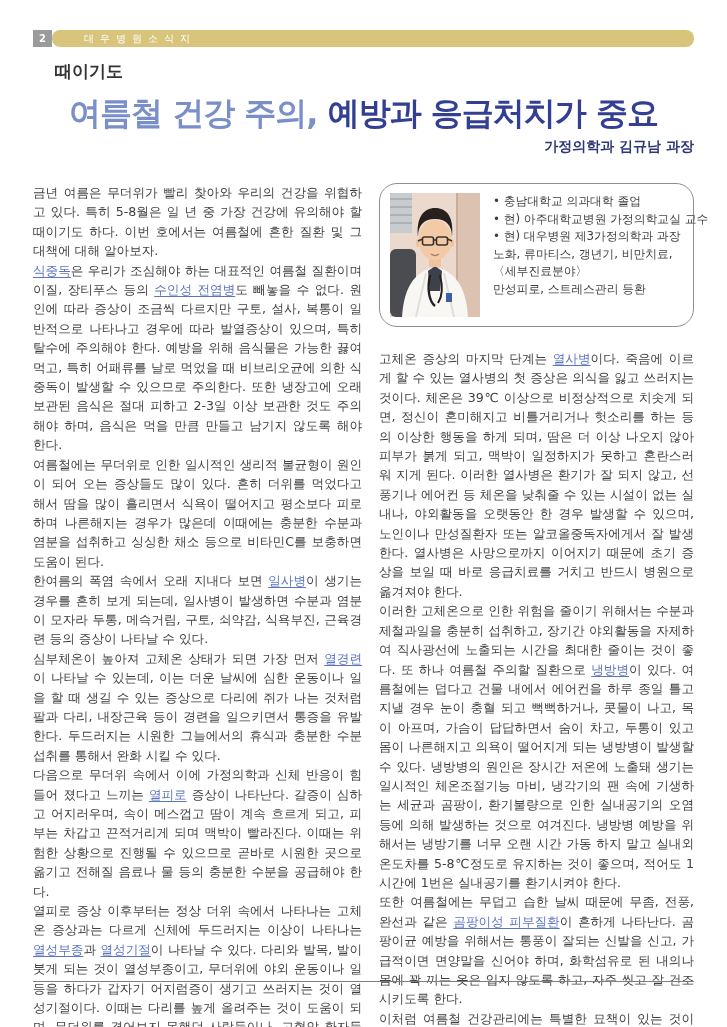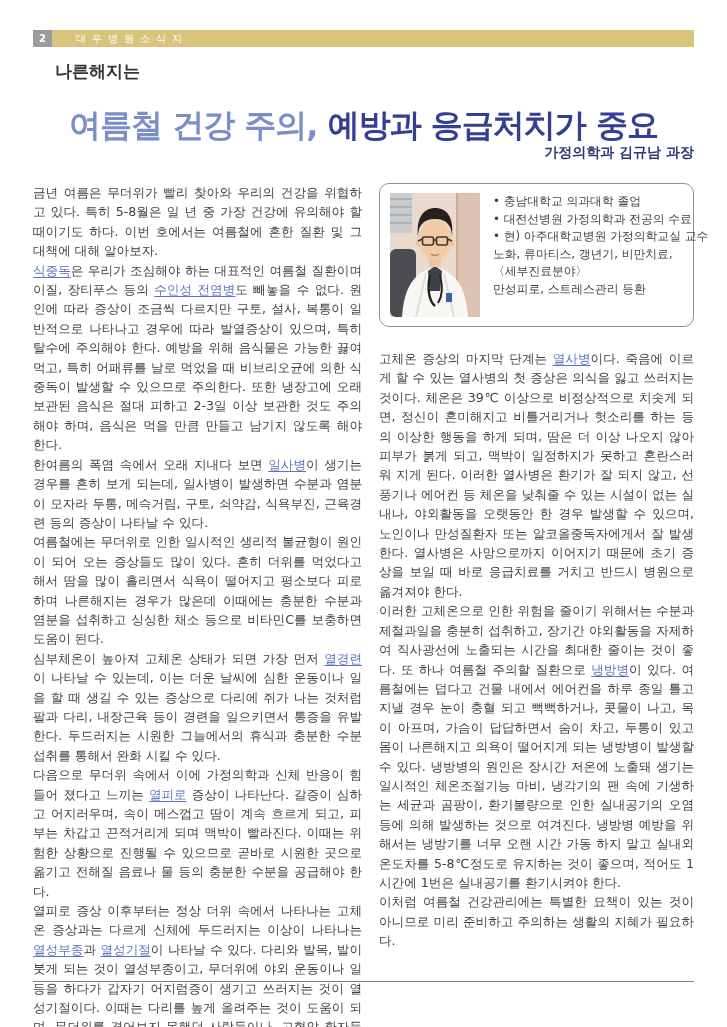--- a/index.html
+++ b/index.html
@@ -12,75 +12,76 @@
   
   .header-bar{position:absolute;top:30px;left:33px;right:33px;height:17px;display:flex;}
   .page-num{
     width:19px;height:17px;background:var(--pagenum-bg,#9b9b9b);
     color:#fff;font-size:10px;font-weight:bold;
     display:flex;align-items:center;justify-content:center;flex:0 0 auto;
   }
   .header-title{
     flex:1;background:var(--accent-bar,#d9c47c);color:#fff;
     font-size:10px;letter-spacing:6px;display:flex;align-items:center;
-    padding-left:24px;
+    padding-left:32px;
+    border-radius:8px;
   }
   
   .column-label{position:absolute;top:60px;left:55px;font-size:17px;font-weight:bold;color:#333;}
   .main-title{
     position:absolute;top:86px;left:33px;right:33px;text-align:center;
     font-size:32px;font-weight:bold;letter-spacing:-1px;white-space:nowrap;
   }
   .main-title .t-light{color:var(--title-light,#7a8fca);}
   .main-title .t-dark{color:var(--title-dark,#333f92);}
-  .byline{position:absolute;top:144px;right:33px;font-size:14px;font-weight:bold;color:#2c3875;}
+  .byline{position:absolute;top:138px;right:33px;font-size:14px;font-weight:bold;color:#2c3875;}
   
   .article{position:absolute;top:183px;left:33px;right:33px;display:flex;gap:17px;}
   .col-left{width:329px;flex:0 0 auto;}
   .col-right{flex:1;min-width:0;}
   .para{
     margin:0;font-size:12.6px;line-height:19.4px;text-align:justify;
     word-break:break-all;color:#3f3f3f;
   }
   .term{color:var(--term-color,#5b74c0);text-decoration:underline;text-underline-offset:2px;}
   
   .profile-box{
-    border:1px solid #8f8f8f;border-radius:10px;
+    border:1px solid #8f8f8f;border-radius:18px;
     padding:8px 10px;display:flex;gap:13px;margin-bottom:22px;
     height:126px;align-items:flex-start;
   }
   .photo-wrap{flex:0 0 auto;width:90px;height:124px;overflow:hidden;margin-top:1px;}
   .credentials{font-size:11.8px;line-height:17.6px;color:#3f3f3f;padding-top:1px;}
   .credentials div{white-space:nowrap;}
   
   .footer-rule{position:absolute;top:981px;left:33px;right:33px;border-top:1px solid #7f7f7f;height:0;}
 </style>
 </head>
 <body>
 
 <div class="page">
 
   <div class="header-bar">
     <div class="page-num">2</div>
     <div class="header-title">대우병원소식지</div>
   </div>
 
-  <div class="column-label">나른해지는</div>
+  <div class="column-label">때이기도</div>
 
-  <h1 class="main-title" style="margin:18px;"><span class="t-light">여름철 건강 주의, </span><span class="t-dark">예방과 응급처치가 중요</span></h1>
+  <h1 class="main-title" style="margin:6px;"><span class="t-light">여름철 건강 주의, </span><span class="t-dark">예방과 응급처치가 중요</span></h1>
 
   <div class="byline">가정의학과 김규남 과장</div>
 
   <div class="article">
 
     <div class="col-left">
         <p class="para"><span>금년 여름은 무더위가 빨리 찾아와 우리의 건강을 위협하고 있다. 특히 5-8월은 일 년 중 가장 건강에 유의해야 할 때이기도 하다. 이번 호에서는 여름철에 흔한 질환 및 그 대책에 대해 알아보자.</span></p>
         <p class="para"><span class="term">식중독</span><span>은 우리가 조심해야 하는 대표적인 여름철 질환이며 이질, 장티푸스 등의 </span><span class="term">수인성 전염병</span><span>도 빼놓을 수 없다. 원인에 따라 증상이 조금씩 다르지만 구토, 설사, 복통이 일반적으로 나타나고 경우에 따라 발열증상이 있으며, 특히 탈수에 주의해야 한다. 예방을 위해 음식물은 가능한 끓여 먹고, 특히 어패류를 날로 먹었을 때 비브리오균에 의한 식중독이 발생할 수 있으므로 주의한다. 또한 냉장고에 오래 보관된 음식은 절대 피하고 2-3일 이상 보관한 것도 주의해야 하며, 음식은 먹을 만큼 만들고 남기지 않도록 해야 한다.</span></p>
+        <p class="para"><span>여름철에는 무더위로 인한 일시적인 생리적 불균형이 원인이 되어 오는 증상들도 많이 있다. 흔히 더위를 먹었다고 해서 땀을 많이 흘리면서 식욕이 떨어지고 평소보다 피로하며 나른해지는 경우가 많은데 이때에는 충분한 수분과 염분을 섭취하고 싱싱한 채소 등으로 비타민C를 보충하면 도움이 된다.</span></p>
         <p class="para"><span>한여름의 폭염 속에서 오래 지내다 보면 </span><span class="term">일사병</span><span>이 생기는 경우를 흔히 보게 되는데, 일사병이 발생하면 수분과 염분이 모자라 두통, 메슥거림, 구토, 쇠약감, 식욕부진, 근육경련 등의 증상이 나타날 수 있다.</span></p>
-        <p class="para"><span>여름철에는 무더위로 인한 일시적인 생리적 불균형이 원인이 되어 오는 증상들도 많이 있다. 흔히 더위를 먹었다고 해서 땀을 많이 흘리면서 식욕이 떨어지고 평소보다 피로하며 나른해지는 경우가 많은데 이때에는 충분한 수분과 염분을 섭취하고 싱싱한 채소 등으로 비타민C를 보충하면 도움이 된다.</span></p>
         <p class="para"><span>심부체온이 높아져 고체온 상태가 되면 가장 먼저 </span><span class="term">열경련</span><span>이 나타날 수 있는데, 이는 더운 날씨에 심한 운동이나 일을 할 때 생길 수 있는 증상으로 다리에 쥐가 나는 것처럼 팔과 다리, 내장근육 등이 경련을 일으키면서 통증을 유발한다. 두드러지는 시원한 그늘에서의 휴식과 충분한 수분 섭취를 통해서 완화 시킬 수 있다.</span></p>
         <p class="para"><span>다음으로 무더위 속에서 이에 가정의학과 신체 반응이 힘들어 졌다고 느끼는 </span><span class="term">열피로</span><span> 증상이 나타난다. 갈증이 심하고 어지러우며, 속이 메스껍고 땀이 계속 흐르게 되고, 피부는 차갑고 끈적거리게 되며 맥박이 빨라진다. 이때는 위험한 상황으로 진행될 수 있으므로 곧바로 시원한 곳으로 옮기고 전해질 음료나 물 등의 충분한 수분을 공급해야 한다.</span></p>
         <p class="para"><span>열피로 증상 이후부터는 정상 더위 속에서 나타나는 고체온 증상과는 다르게 신체에 두드러지는 이상이 나타나는 </span><span class="term">열성부종</span><span>과 </span><span class="term">열성기절</span><span>이 나타날 수 있다. 다리와 발목, 발이 붓게 되는 것이 열성부종이고, 무더위에 야외 운동이나 일 등을 하다가 갑자기 어지럼증이 생기고 쓰러지는 것이 열성기절이다. 이때는 다리를 높게 올려주는 것이 도움이 되며, 무더위를 겪어보지 못했던 사람들이나, 고혈압 환자들에게 흔히 나타날 수 있다.</span></p>
       </div>
 
     <div class="col-right">
       <div class="profile-box">
         <div class="photo-wrap">
           <svg width="90" height="124" viewBox="0 0 90 124" xmlns="http://www.w3.org/2000/svg">
             <rect x="0" y="0" width="90" height="124" fill="#ead9cc"></rect>
@@ -107,30 +108,31 @@
             <rect x="32.5" y="44" width="11" height="8" rx="2" fill="none" stroke="#3a342f" stroke-width="1.6"></rect>
             <rect x="46.5" y="44" width="11" height="8" rx="2" fill="none" stroke="#3a342f" stroke-width="1.6"></rect>
             <line x1="43.5" y1="47" x2="46.5" y2="47" stroke="#3a342f" stroke-width="1.6"></line>
             <line x1="28" y1="48" x2="32.5" y2="46" stroke="#3a342f" stroke-width="1.4"></line>
             <line x1="57.5" y1="46" x2="62" y2="48" stroke="#3a342f" stroke-width="1.4"></line>
             <path d="M41,61 C43.5,63 46.5,63 49,61" stroke="#b07d5e" stroke-width="1.5" fill="none"></path>
           </svg>
         </div>
         <div class="credentials">
             <div>• 충남대학교 의과대학 졸업</div>
-            <div>• 대전선병원 가정의학과 전공의 수료</div>
             <div>• 현) 아주대학교병원 가정의학교실 교수</div>
+            <div>• 현) 대우병원 제3가정의학과 과장</div>
             <div>노화, 류마티스, 갱년기, 비만치료,</div>
             <div>〈세부진료분야〉</div>
             <div>만성피로, 스트레스관리 등환</div>
           </div>
       </div>
       <div>
           <p class="para"><span>고체온 증상의 마지막 단계는 </span><span class="term">열사병</span><span>이다. 죽음에 이르게 할 수 있는 열사병의 첫 증상은 의식을 잃고 쓰러지는 것이다. 체온은 39℃ 이상으로 비정상적으로 치솟게 되면, 정신이 혼미해지고 비틀거리거나 헛소리를 하는 등의 이상한 행동을 하게 되며, 땀은 더 이상 나오지 않아 피부가 붉게 되고, 맥박이 일정하지가 못하고 혼란스러워 지게 된다. 이러한 열사병은 환기가 잘 되지 않고, 선풍기나 에어컨 등 체온을 낮춰줄 수 있는 시설이 없는 실내나, 야외활동을 오랫동안 한 경우 발생할 수 있으며, 노인이나 만성질환자 또는 알코올중독자에게서 잘 발생한다. 열사병은 사망으로까지 이어지기 때문에 초기 증상을 보일 때 바로 응급치료를 거치고 반드시 병원으로 옮겨져야 한다.</span></p>
           <p class="para"><span>이러한 고체온으로 인한 위험을 줄이기 위해서는 수분과 제철과일을 충분히 섭취하고, 장기간 야외활동을 자제하여 직사광선에 노출되는 시간을 최대한 줄이는 것이 좋다. 또 하나 여름철 주의할 질환으로 </span><span class="term">냉방병</span><span>이 있다. 여름철에는 덥다고 건물 내에서 에어컨을 하루 종일 틀고 지낼 경우 눈이 충혈 되고 뻑뻑하거나, 콧물이 나고, 목이 아프며, 가슴이 답답하면서 숨이 차고, 두통이 있고 몸이 나른해지고 의욕이 떨어지게 되는 냉방병이 발생할 수 있다. 냉방병의 원인은 장시간 저온에 노출돼 생기는 일시적인 체온조절기능 마비, 냉각기의 팬 속에 기생하는 세균과 곰팡이, 환기불량으로 인한 실내공기의 오염 등에 의해 발생하는 것으로 여겨진다. 냉방병 예방을 위해서는 냉방기를 너무 오랜 시간 가동 하지 말고 실내외 온도차를 5-8℃정도로 유지하는 것이 좋으며, 적어도 1시간에 1번은 실내공기를 환기시켜야 한다.</span></p>
+          <p class="para"><span>또한 여름철에는 무덥고 습한 날씨 때문에 무좀, 전풍, 완선과 같은 </span><span class="term">곰팡이성 피부질환</span><span>이 흔하게 나타난다. 곰팡이균 예방을 위해서는 통풍이 잘되는 신발을 신고, 가급적이면 면양말을 신어야 하며, 화학섬유로 된 내의나 몸에 꽉 끼는 옷은 입지 않도록 하고, 자주 씻고 잘 건조시키도록 한다.</span></p>
           <p class="para"><span>이처럼 여름철 건강관리에는 특별한 묘책이 있는 것이 아니므로 미리 준비하고 주의하는 생활의 지혜가 필요하다.</span></p>
         </div>
     </div>
 
   </div>
 
   <div class="footer-rule"></div>
 
 </div>
 

